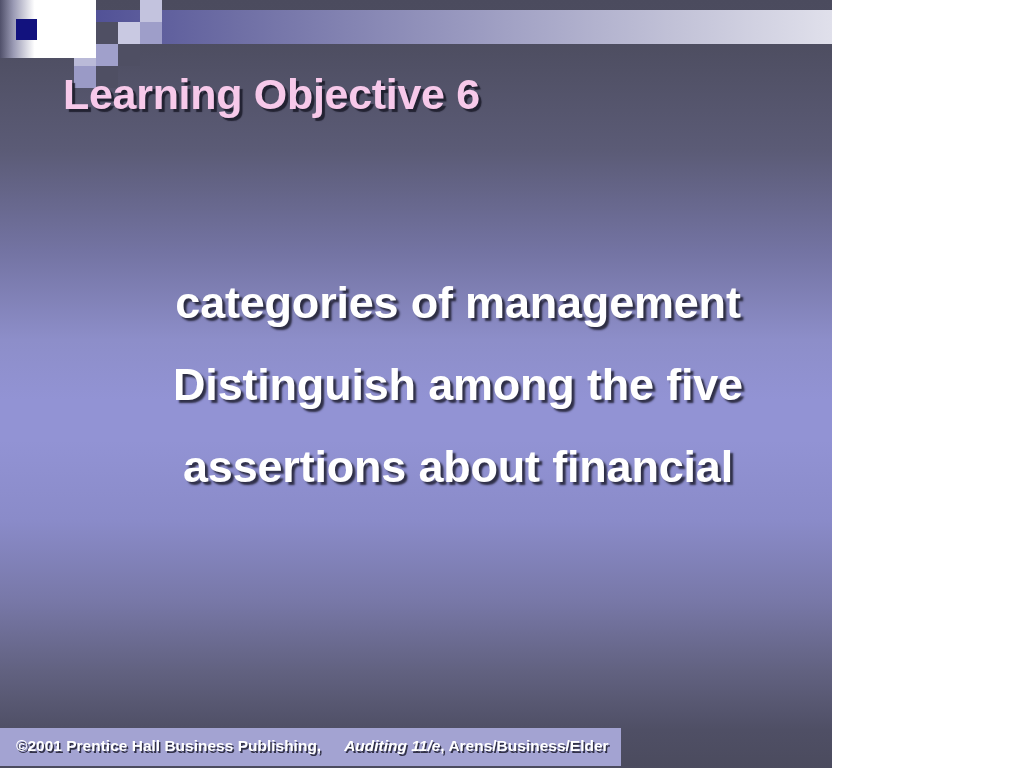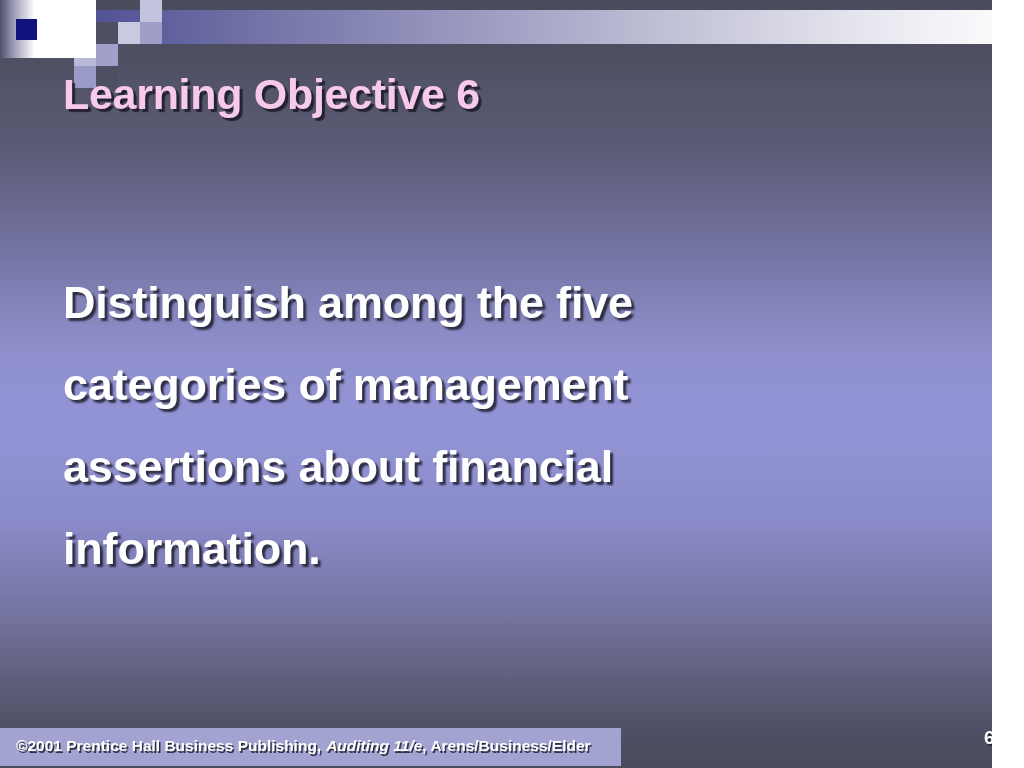--- a/index.html
+++ b/index.html
@@ -8,36 +8,37 @@
   }
   body {
     width: 1024px;
     height: 768px;
     overflow: hidden;
     font-family: "Liberation Sans", sans-serif;
   }
 
   #slide {
     position: relative;
-    width: 992px;
+    width: 832px;
     height: 768px;
     background: linear-gradient(to bottom,
         #4b4b5e 0px,
         #4d4d60 40px,
         #5b5b76 150px,
         #7373a2 250px,
         #8d8ec9 340px,
         #9293d4 400px,
         #9293d4 440px,
         #8a8bc9 520px,
         #7878a8 600px,
         #626281 670px,
         #4f4f65 730px,
         #4b4b5e 768px);
     overflow: hidden;
+    text-align: center;
   }
 
   
   .top-band {
     position: absolute;
     left: 0;
     top: 0;
     width: 1024px;
     height: 58px;
   }
@@ -164,24 +165,23 @@
     <div class="sq" style="left:96px; top:66px; width:22px; height:22px; background:#4f4f63;"></div>
 
     <div class="band-fade"></div>
 
     <div class="sq" style="left:16px; top:19px; width:21px; height:21px; background:#12127e;"></div>
   </div>
 
   <div class="title">Learning Objective 6</div>
 
   <div class="body-block">
+    <div class="body-line">categories of management</div>
     <div class="body-line">Distinguish among the five</div>
-    <div class="body-line">categories of management</div>
     <div class="body-line">assertions about financial</div>
-    <div class="body-line">information.</div>
   </div>
 
   <div class="footer-bar"></div>
-  <div class="footer-text"><span>©2001 Prentice Hall Business Publishing,</span><span class="ital" style="margin-left:5px;">Auditing 11/e</span><span>, Arens/Business/Elder</span></div>
+  <div class="footer-text"><span>©2001 Prentice Hall Business Publishing,</span><span class="ital" style="margin-left:23px;">Auditing 11/e</span><span>, Arens/Business/Elder</span></div>
 
   <div class="page-number">6 - 20</div>
 
 </div>
 
 </body></html>

